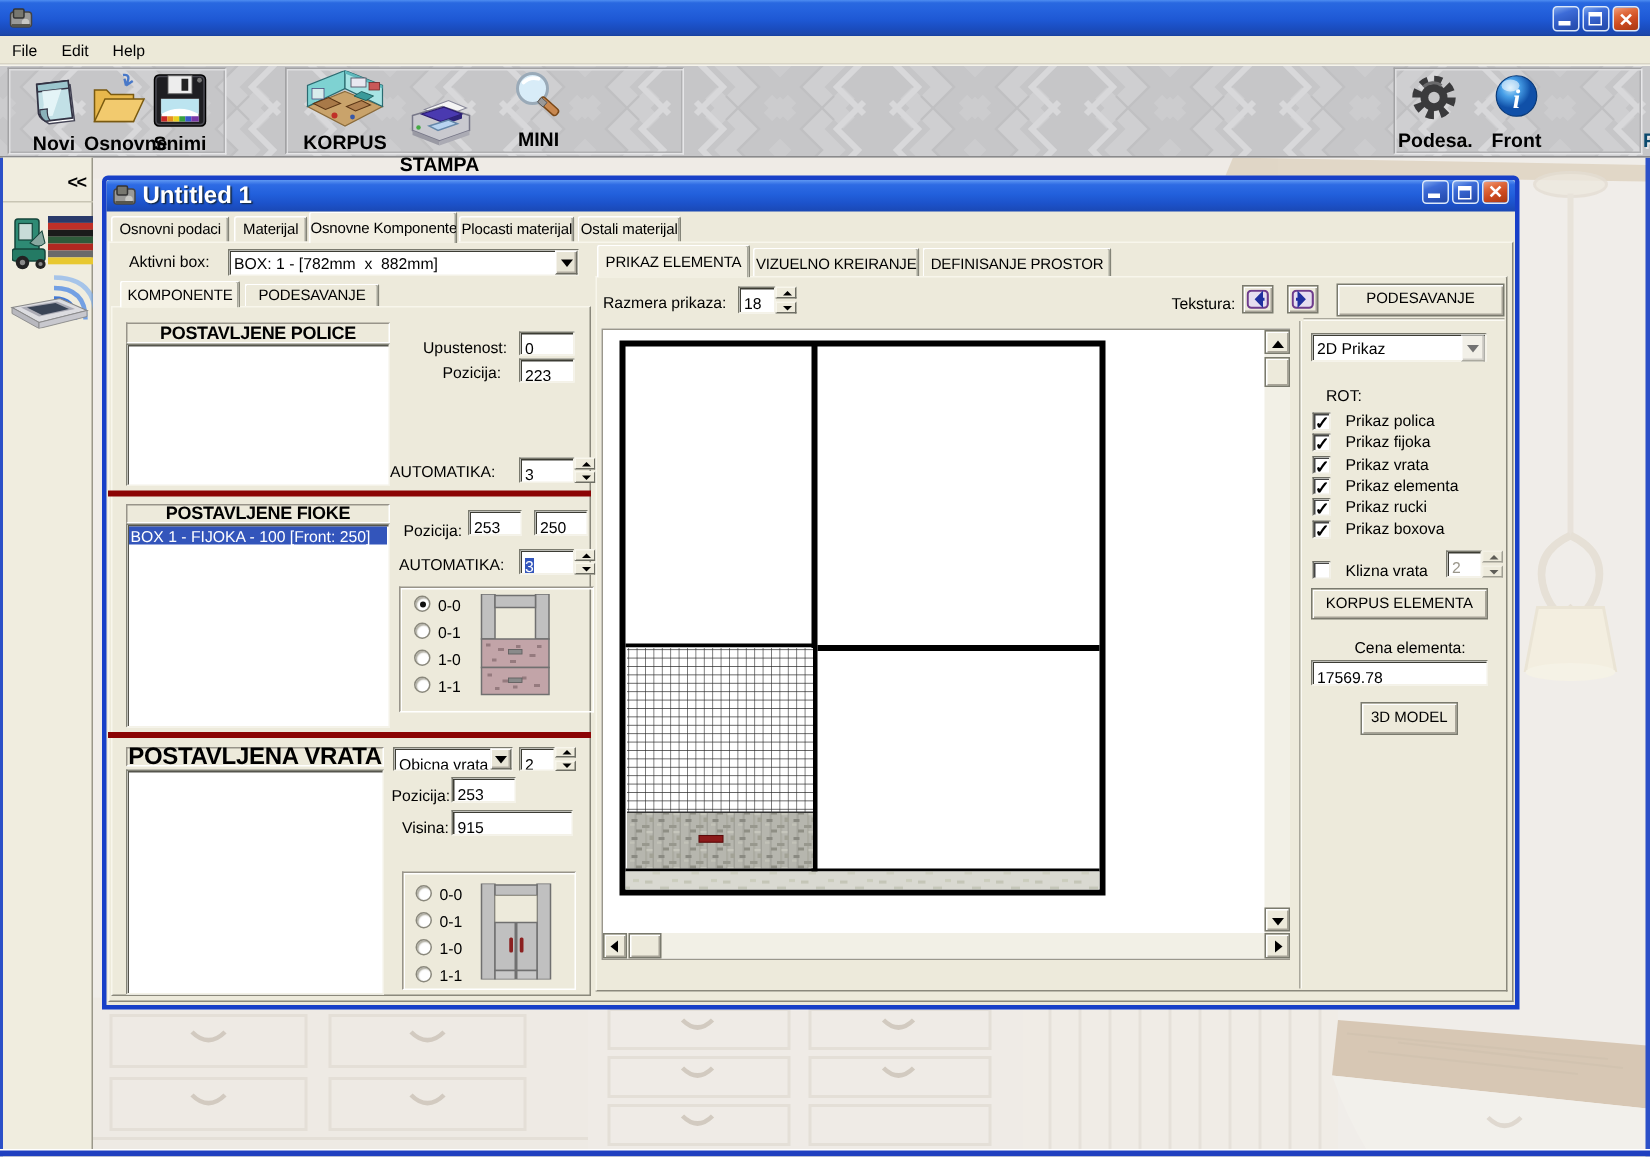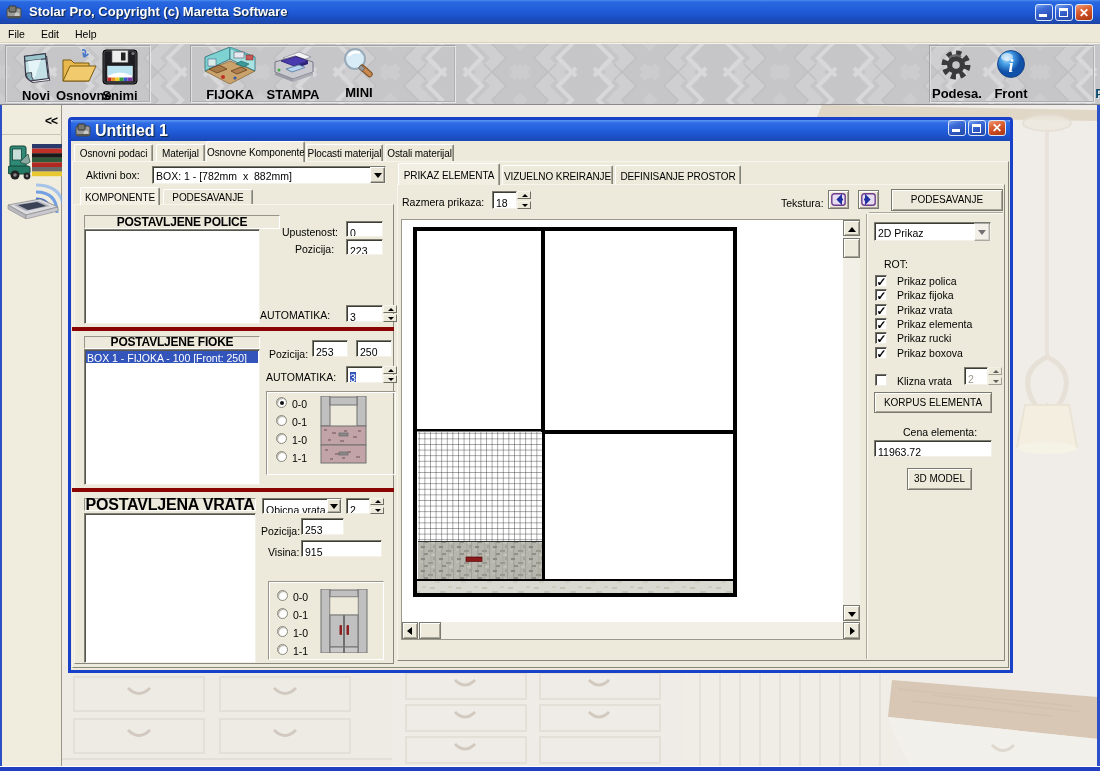--- a/index.html
+++ b/index.html
@@ -115,21 +115,20 @@
 </g>
 <rect x="0" y="0" width="1036" height="663" fill="#FFFFFF" opacity="0.37"></rect>
 </svg>
 <div class="a" id="titlebar">
   <svg class="a" style="left:6px;top:4px" width="17" height="17" viewBox="0 0 17 17">
       <rect x="1" y="4" width="14" height="10" rx="2" fill="#9a9a98" stroke="#444"></rect>
       <rect x="3" y="2" width="7" height="6" rx="1" fill="#77776f" stroke="#333"></rect>
       <circle cx="11" cy="11" r="2.5" fill="#c8c8c4"></circle>
       <rect x="2" y="12" width="12" height="2" fill="#55554d"></rect>
     </svg>
-  <span class="ttext">Stolar Pro, Copyright (c) Maretta Software</span>
   <span class="winbtn btn-blue" style="left:1035px;top:4px">
       <span class="glyph-min"></span>
     </span>
   <span class="winbtn btn-blue" style="left:1055px;top:4px">
       <span class="glyph-max"></span>
     </span>
   <span class="winbtn btn-red" style="left:1075px;top:4px">
       <span class="glyph-x">✕</span>
     </span>
 </div>
@@ -221,23 +220,23 @@
         <polygon points="29,0 54,10 54,12 29,2" fill="#5FB8BC"></polygon>
         <rect x="33" y="5" width="10" height="6" fill="#E8E8F0" stroke="#556" stroke-width="0.6"></rect>
         <rect x="45" y="8" width="7" height="5" fill="#C85858" stroke="#702020" stroke-width="0.5"></rect>
         <polygon points="8,22 18,18 26,22 16,26" fill="#A87948" stroke="#5a3515" stroke-width="0.7"></polygon>
         <polygon points="30,24 40,20 46,23 36,27" fill="#B08050" stroke="#5a3515" stroke-width="0.7"></polygon>
         <polygon points="40,14 48,17 43,20 35,17" fill="#3A9A9A" stroke="#1a5a5a" stroke-width="0.6"></polygon>
         <circle cx="22" cy="30" r="2" fill="#C03028"></circle>
         <circle cx="34" cy="31" r="1.6" fill="#3858a8"></circle>
         <rect x="7" y="12" width="8" height="7" fill="#D8ECEC" stroke="#447" stroke-width="0.5"></rect>
       </svg>
-  <div class="lab">FIJOKA</div>
-</div>
-<div class="tbtn" style="left:266px;top:3px;width:54px">
+  <div class="lab">KORPUS</div>
+</div>
+<div class="tbtn" style="left:266px;top:18px;width:54px">
   <svg width="48" height="39" viewBox="0 0 48 39">
         <polygon points="14,11 30,5 42,10 26,16" fill="#F4F4F4" stroke="#889" stroke-width="0.7"></polygon>
         <path d="M6 15 L26 9 L44 15 L44 25 L24 32 L6 25 Z" fill="#C9C9CF" stroke="#778"></path>
         <path d="M6 25 L24 32 L24 35 L6 28 Z" fill="#9a9aa4"></path>
         <path d="M44 25 L24 32 L24 35 L44 28 Z" fill="#ababb4"></path>
         <path d="M12 14 L27 9.5 L39 14 L25 19 Z" fill="#4A3AB0" stroke="#2a1a70" stroke-width="0.8"></path>
         <path d="M25 19 L39 14 L39 17 L25 22 Z" fill="#2E2378"></path>
         <path d="M17 22 L30 18 L36 20.5 L23 25 Z" fill="#B8D4F0" stroke="#68a"></path>
         <circle cx="10" cy="23" r="1.5" fill="#4a4"></circle>
       </svg>
@@ -346,21 +345,21 @@
 <div class="a" style="left:72px;top:161px;width:937px;height:507px;background:#EDEADB;border:1px solid;border-color:#f8f6ec #8a887c #8a887c #f8f6ec;z-index:2"></div>
 
 <div class="a" style="left:0;top:0;width:1100px;height:771px;z-index:4;pointer-events:none" id="lp">
 <span class="lbl" style="left:86px;top:169px">Aktivni box:</span>
 <div class="field" style="left:152px;top:166px;width:234px;height:18px;font-size:10.5px;padding-top:3px">BOX: 1 - [782mm&nbsp;&nbsp;x&nbsp;&nbsp;882mm]</div>
 <span class="combo-arrow" style="left:370px;top:167px;width:15px;height:16px"></span>
 <div class="tab" style="left:163px;top:189px;width:90px;height:16px;padding-top:2px">PODESAVANJE</div>
 <div class="tab" style="left:80px;top:187px;width:80px;height:18px;background:#F4F1E4;z-index:3;padding-top:4px">KOMPONENTE</div>
 <div class="a" style="left:74px;top:204px;width:320px;height:460px;background:#EDEADB;border:1px solid;border-color:#f8f6ec #8a887c #8a887c #f8f6ec"></div>
 
-<div class="hdr" style="left:84px;top:215px;width:196px;height:14px;font-size:12px;line-height:12px">POSTAVLJENE POLICE</div>
+<div class="hdr" style="left:84px;top:215px;width:176px;height:14px;font-size:12px;line-height:12px">POSTAVLJENE POLICE</div>
 <div class="listbox" style="left:84px;top:229px;width:176px;height:95px"></div>
 <span class="lbl" style="left:282px;top:226px">Upustenost:</span>
 <div class="field" style="left:346px;top:221px;width:37px;height:16px">0</div>
 <span class="lbl" style="left:295px;top:243px">Pozicija:</span>
 <div class="field" style="left:346px;top:239px;width:37px;height:16px">223</div>
 <span class="lbl" style="left:260px;top:309px">AUTOMATIKA:</span>
 <div class="field" style="left:346px;top:305px;width:37px;height:17px">3</div>
 <div class="spin" style="left:383px;top:305px;height:17px">
       <span class="up" style="height:8px">
         <i></i>
@@ -569,16 +568,16 @@
 <div class="spin" style="left:988px;top:367px;height:18px;opacity:0.6">
         <span class="up" style="height:8px">
           <i></i>
         </span>
         <span class="dn" style="height:8px">
           <i></i>
         </span>
       </div>
 <div class="btn3d" style="left:874px;top:392px;width:118px;height:21px;line-height:19px">KORPUS ELEMENTA</div>
 <span class="lbl" style="left:903px;top:426px">Cena elementa:</span>
-<div class="field" style="left:874px;top:440px;width:118px;height:17px">11963.72</div>
+<div class="field" style="left:874px;top:440px;width:118px;height:17px">17569.78</div>
 <div class="btn3d" style="left:907px;top:468px;width:65px;height:22px;line-height:20px">3D MODEL</div>
 </div>
 </div>
 
 </body></html>

